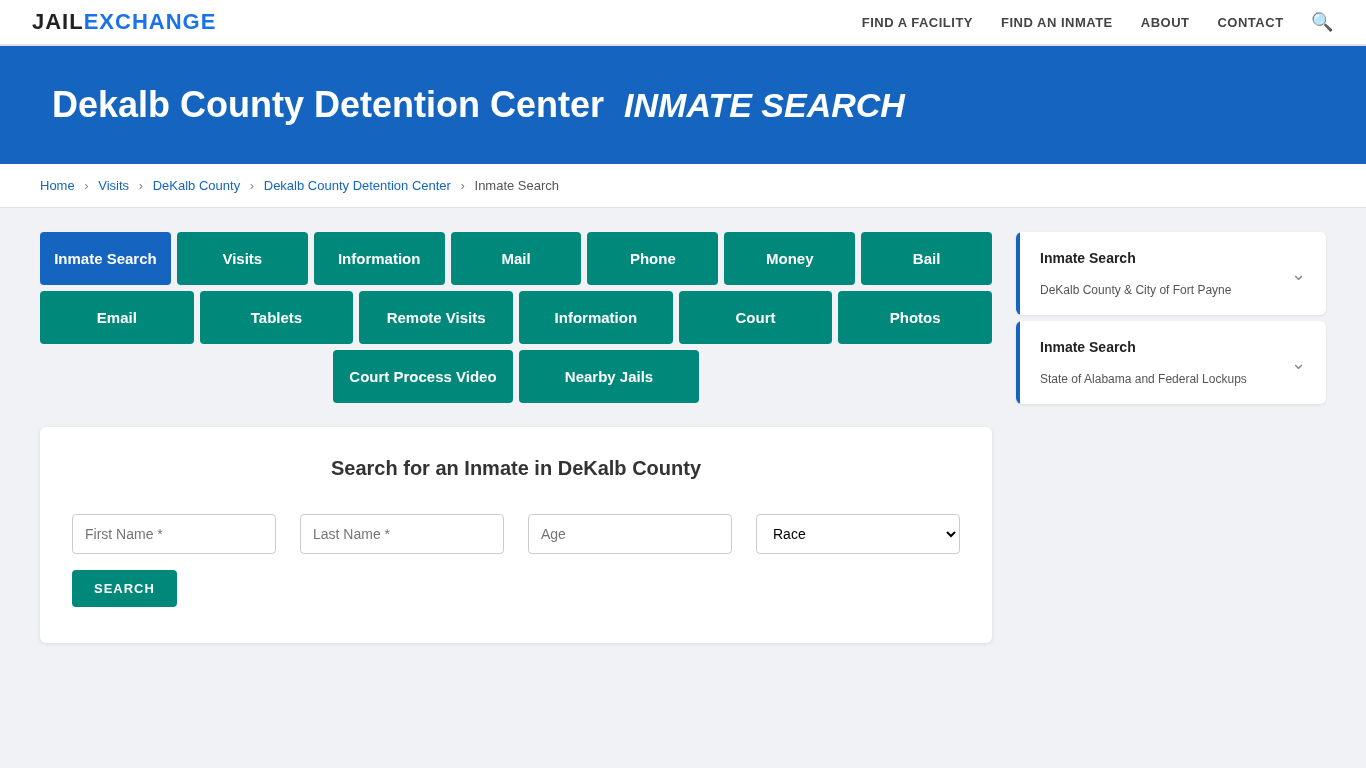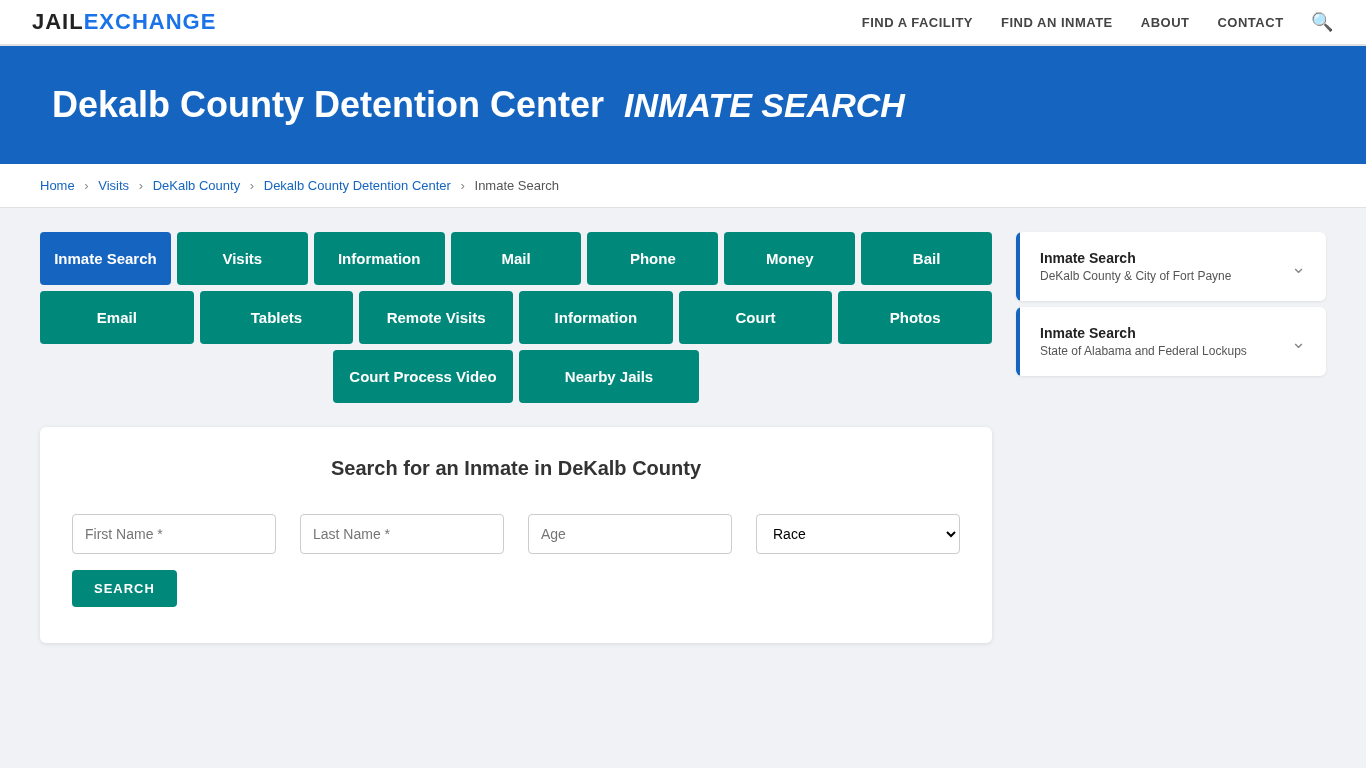--- a/index.html
+++ b/index.html
@@ -169,21 +169,21 @@
     }
     .sidebar-item-text {}
     .sidebar-item-title {
       font-size: 14px;
       font-weight: 700;
       color: #222;
     }
     .sidebar-item-sub {
       font-size: 12px;
       color: #555;
-      margin-top: 3px;
+      margin-top: 17px;
     }
     .chevron-icon {
       color: #888;
       font-size: 18px;
     }
   </style>
 </head>
 <body>
 
 <nav>

